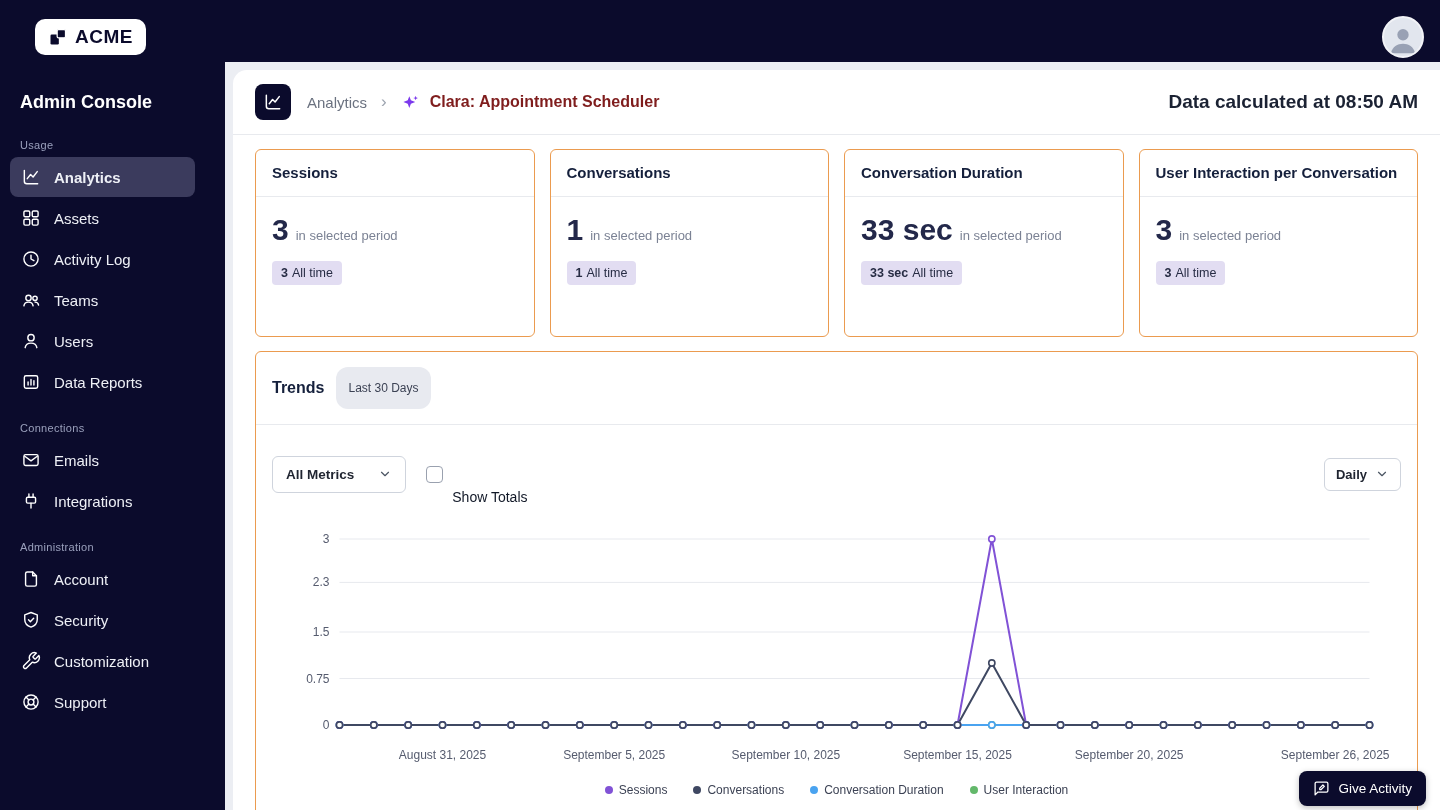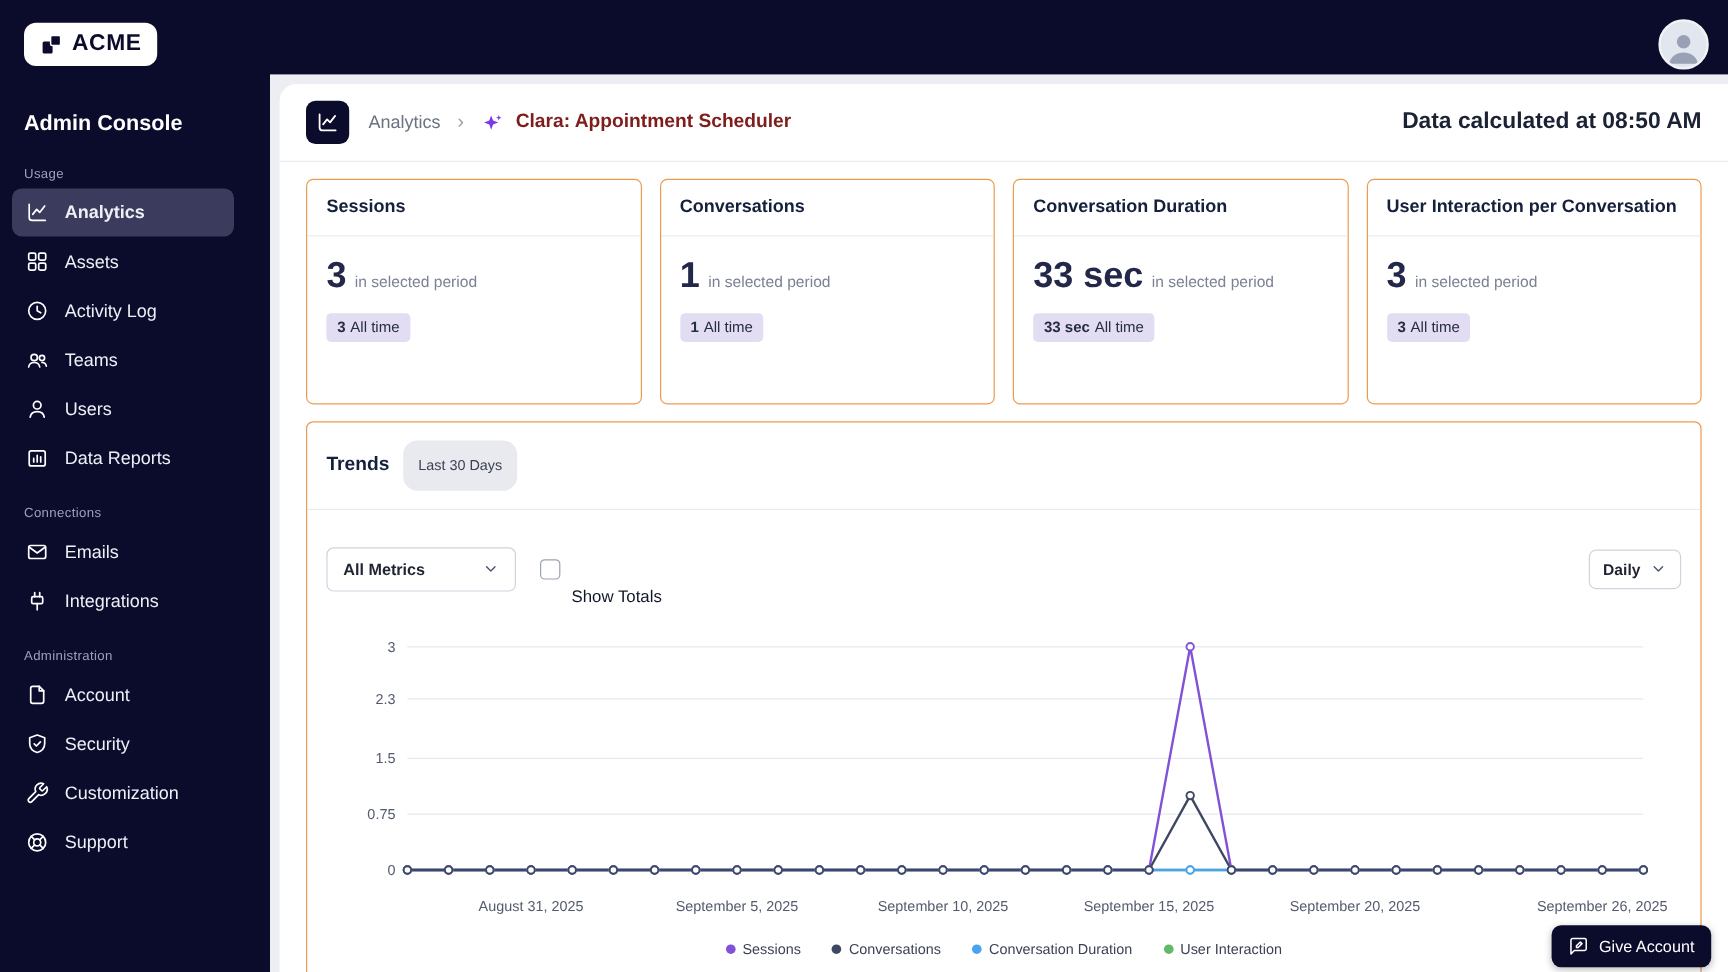--- a/index.html
+++ b/index.html
@@ -3,21 +3,21 @@
 <meta charset="utf-8">
 <style>
   * { box-sizing: border-box; margin: 0; padding: 0; }
   html,body { width:1440px; height:810px; overflow:hidden; }
   body {
     font-family: "Liberation Sans", "DejaVu Sans", sans-serif;
     background:#0b0b2c; position:relative; color:#1f2430;
   }
   
   .topbar { position:absolute; left:0; top:0; width:100%; height:74px;
-    display:flex; align-items:center; justify-content:space-between; padding:0 16px 0 20px;border-radius:20px; }
+    display:flex; align-items:center; justify-content:space-between; padding:0 16px 0 35px;border-radius:20px; }
   .logo-box { background:#fff; border-radius:10px; padding:7px 13px; display:flex; align-items:center; gap:7px; }
   .logo-glyph { width:20px; height:20px; }
   .logo-text { font-size:19px; font-weight:800; letter-spacing:.5px; color:#0b0b2c; }
   .avatar { width:42px; height:42px; border-radius:50%; background:#e2e6ee; border:2px solid #f2f3f7;
     display:flex; align-items:flex-end; justify-content:center; overflow:hidden; cursor:pointer; }
   .avatar svg { width:34px; height:34px; }
   
   .sidebar { position:absolute; left:0; top:62px; bottom:0; width:205px; color:#f3f4f8; }
   .sidebar-title { padding:30px 20px 6px; font-size:18px; font-weight:700; color:#fff; }
   .section-label { margin:20px 20px 6px; font-size:11px; color:#9aa0bc; letter-spacing:.3px; }
@@ -49,21 +49,21 @@
   .metric-badge { display:inline-flex; gap:4px; margin-top:14px; background:#e2ddf2; border-radius:4px;
     padding:5px 9px; font-size:12.5px; color:#272c44; align-items:center; }
   .badge-num { font-weight:700; }
   
   .trends-card { margin:14px 22px 30px; border:1.5px solid #eb9b4f; border-radius:6px; background:#fff; }
   .trends-header { display:flex; align-items:center; gap:12px; padding:15px 16px; border-bottom:1px solid #e8eaee; }
   .trends-title { font-size:16px; font-weight:700; color:#15203c; }
   .trends-pill { background:#e8eaf0; border-radius:12px; padding:14px 12px; font-size:12px; color:#3c4254; }
   .trends-controls { display:flex; align-items:center; padding:18px 16px 14px; }
   .select-box { border:1px solid #cfd4dd; border-radius:6px; padding:10px 13px; display:flex; align-items:center;
-    gap:48px; font-size:13.5px; font-weight:700; color:#1f2430; cursor:pointer; background:#fff; }
+    gap:24px; font-size:13.5px; font-weight:700; color:#1f2430; cursor:pointer; background:#fff; }
   .select-box.small { padding:8px 11px; gap:8px; font-weight:600; font-size:13px;text-align:center; }
   .chev { width:14px; height:14px; stroke:#4b5563; fill:none; stroke-width:2; stroke-linecap:round; stroke-linejoin:round; }
   .show-totals { display:flex; align-items:center; gap:9px; margin-left:20px; cursor:pointer; }
   .checkbox { width:17px; height:17px; border:1.5px solid #9aa1af; border-radius:4px; background:#fff; }
   .check-label { font-size:14px; color:#111827;margin-top:46px; }
   .daily-wrap { margin-left:auto; }
   .chart-wrap { padding:4px 14px 0; }
   .legend-row { display:flex; justify-content:center; gap:26px; padding:6px 0 24px; }
   .legend-item { display:flex; align-items:center; gap:6px; font-size:12px; color:#3c4254; }
   .legend-dot { width:8px; height:8px; border-radius:50%; }
@@ -469,14 +469,14 @@
     </div>
 
   </div>
 </div>
 
 <button class="feedback-btn">
   <svg viewBox="0 0 24 24">
     <path d="M21 15a2 2 0 0 1-2 2H7l-4 4V5a2 2 0 0 1 2-2h14a2 2 0 0 1 2 2z"></path>
     <path d="M9.5 11.5l4.5-4.5 2 2-4.5 4.5h-2z"></path>
   </svg>
-  <span>Give Account</span>
+  <span>Give Activity</span>
 </button>
 
 </body></html>

